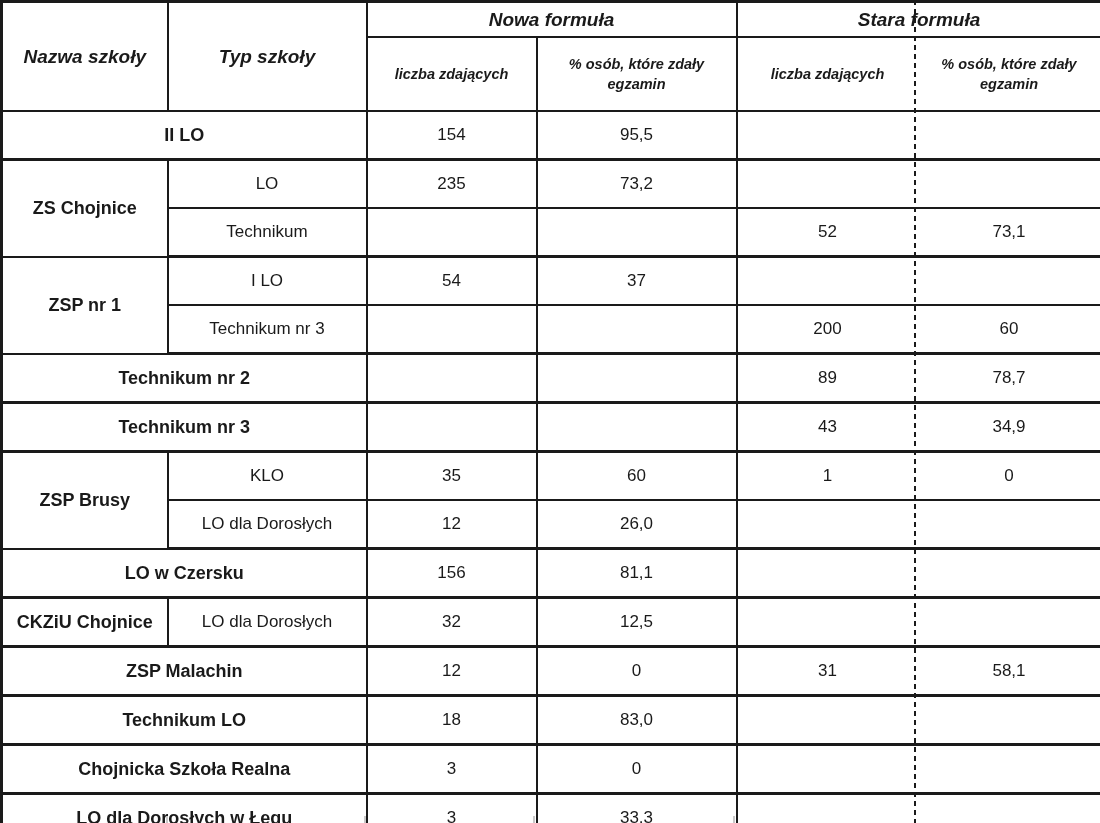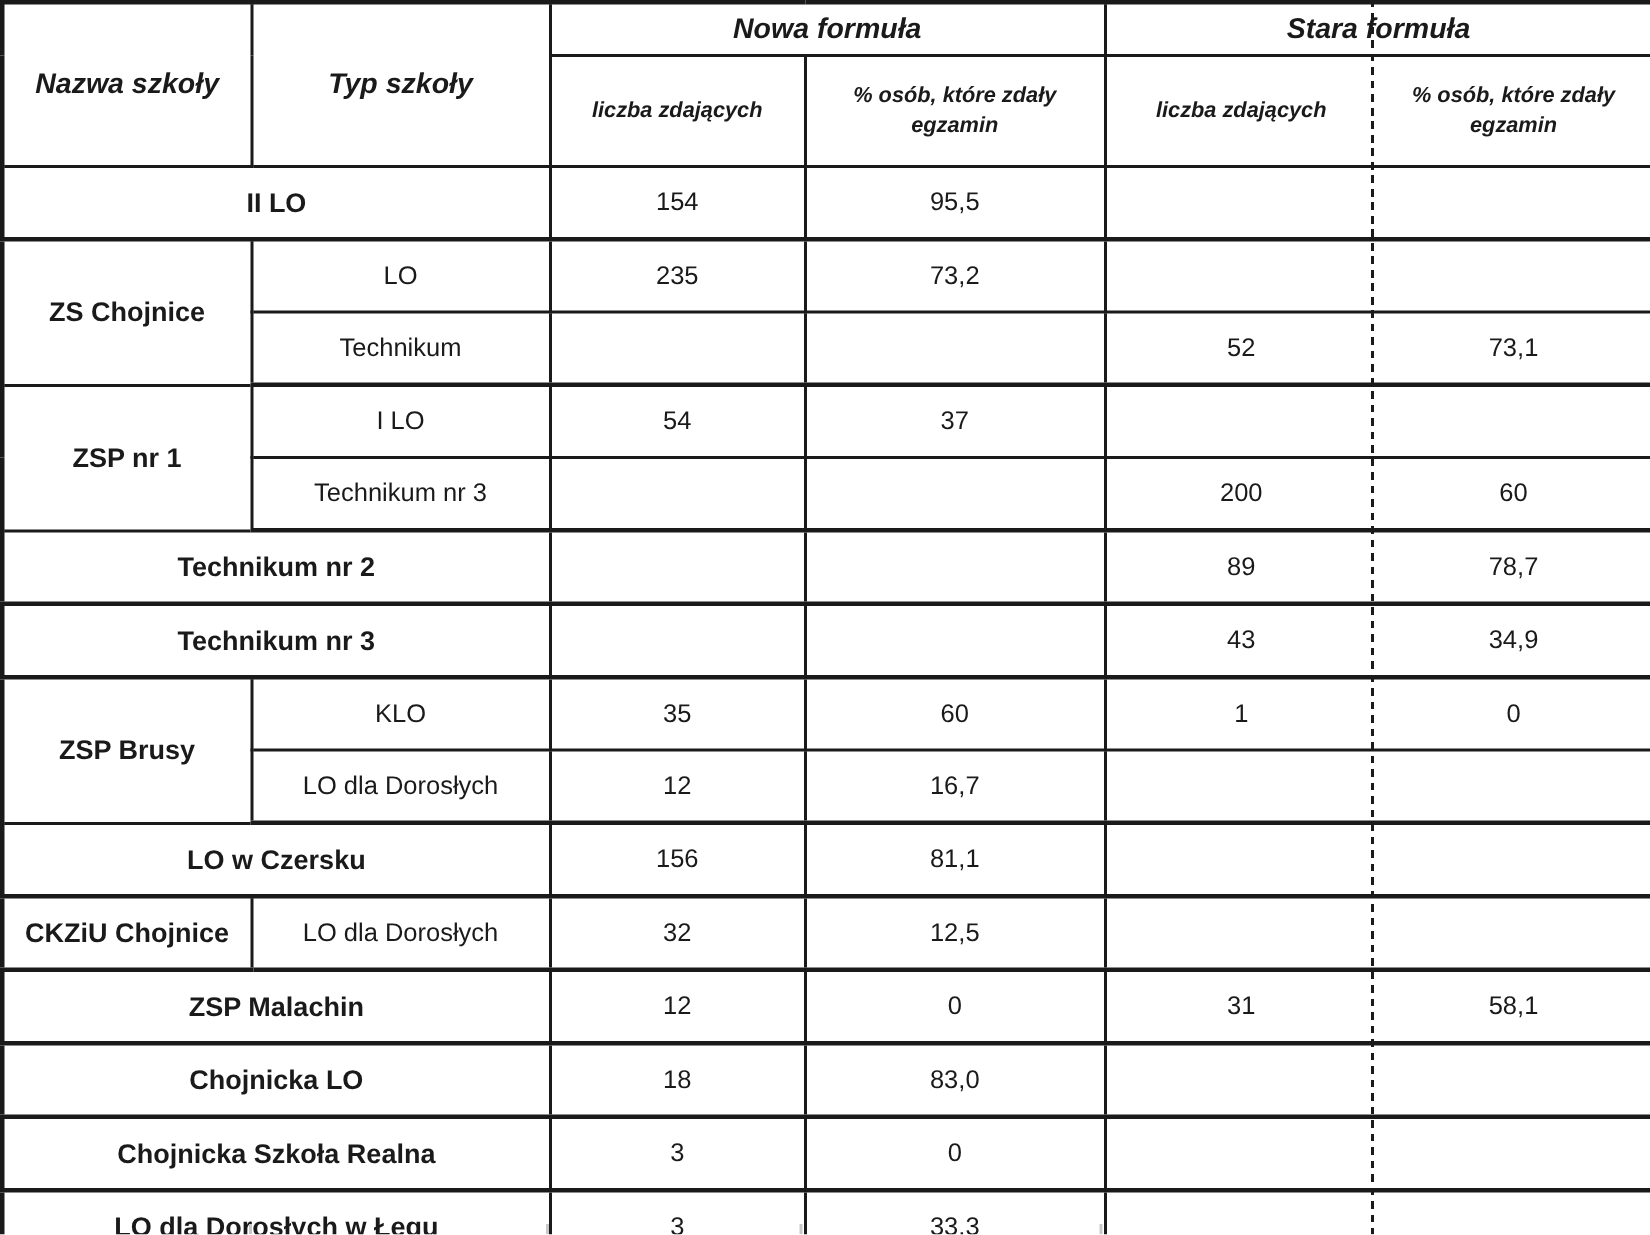--- a/index.html
+++ b/index.html
@@ -154,21 +154,21 @@
           <td rowspan="2" class="b">ZSP Brusy</td>
           <td>KLO</td>
           <td>35</td>
           <td>60</td>
           <td class="c4">1</td>
           <td class="c5">0</td>
         </tr>
         <tr>
           <td>LO dla Dorosłych</td>
           <td>12</td>
-          <td>16,7</td>
+          <td>26,0</td>
           <td class="c4"></td>
           <td class="c5"></td>
         </tr>
         <tr>
           <td colspan="2" class="b">LO w Czersku</td>
           <td>156</td>
           <td>81,1</td>
           <td class="c4"></td>
           <td class="c5"></td>
         </tr>
@@ -181,21 +181,21 @@
           <td class="c5"></td>
         </tr>
         <tr>
           <td colspan="2" class="b">ZSP Malachin</td>
           <td>12</td>
           <td>0</td>
           <td class="c4">31</td>
           <td class="c5">58,1</td>
         </tr>
         <tr>
-          <td colspan="2" class="b">Chojnicka LO</td>
+          <td colspan="2" class="b">Technikum LO</td>
           <td>18</td>
           <td>83,0</td>
           <td class="c4"></td>
           <td class="c5"></td>
         </tr>
         <tr>
           <td colspan="2" class="b">Chojnicka Szkoła Realna</td>
           <td>3</td>
           <td>0</td>
           <td class="c4"></td>

